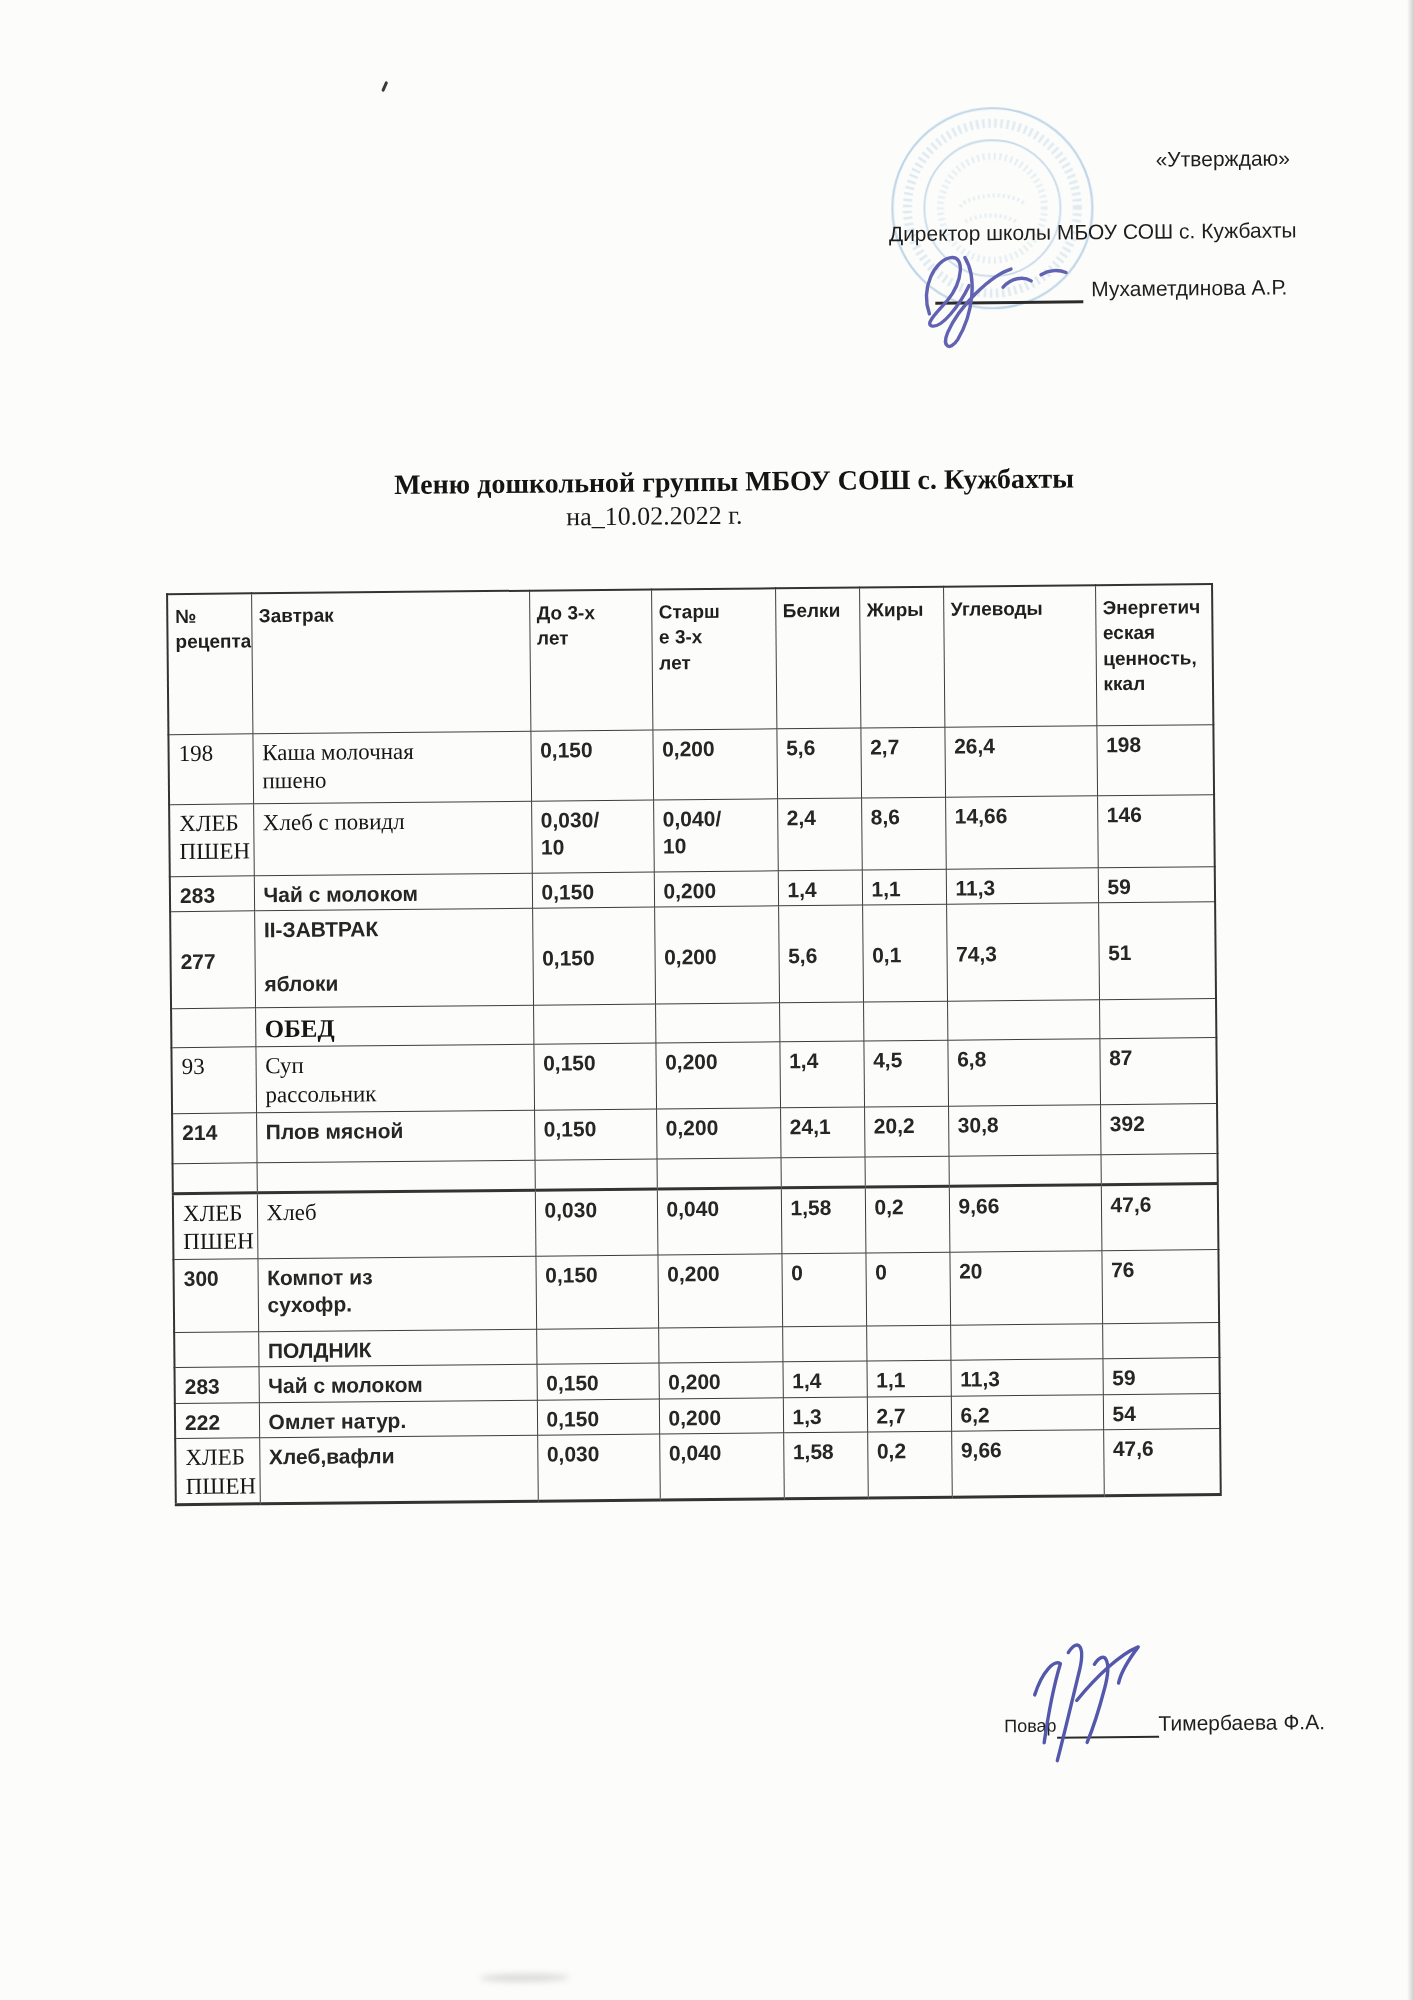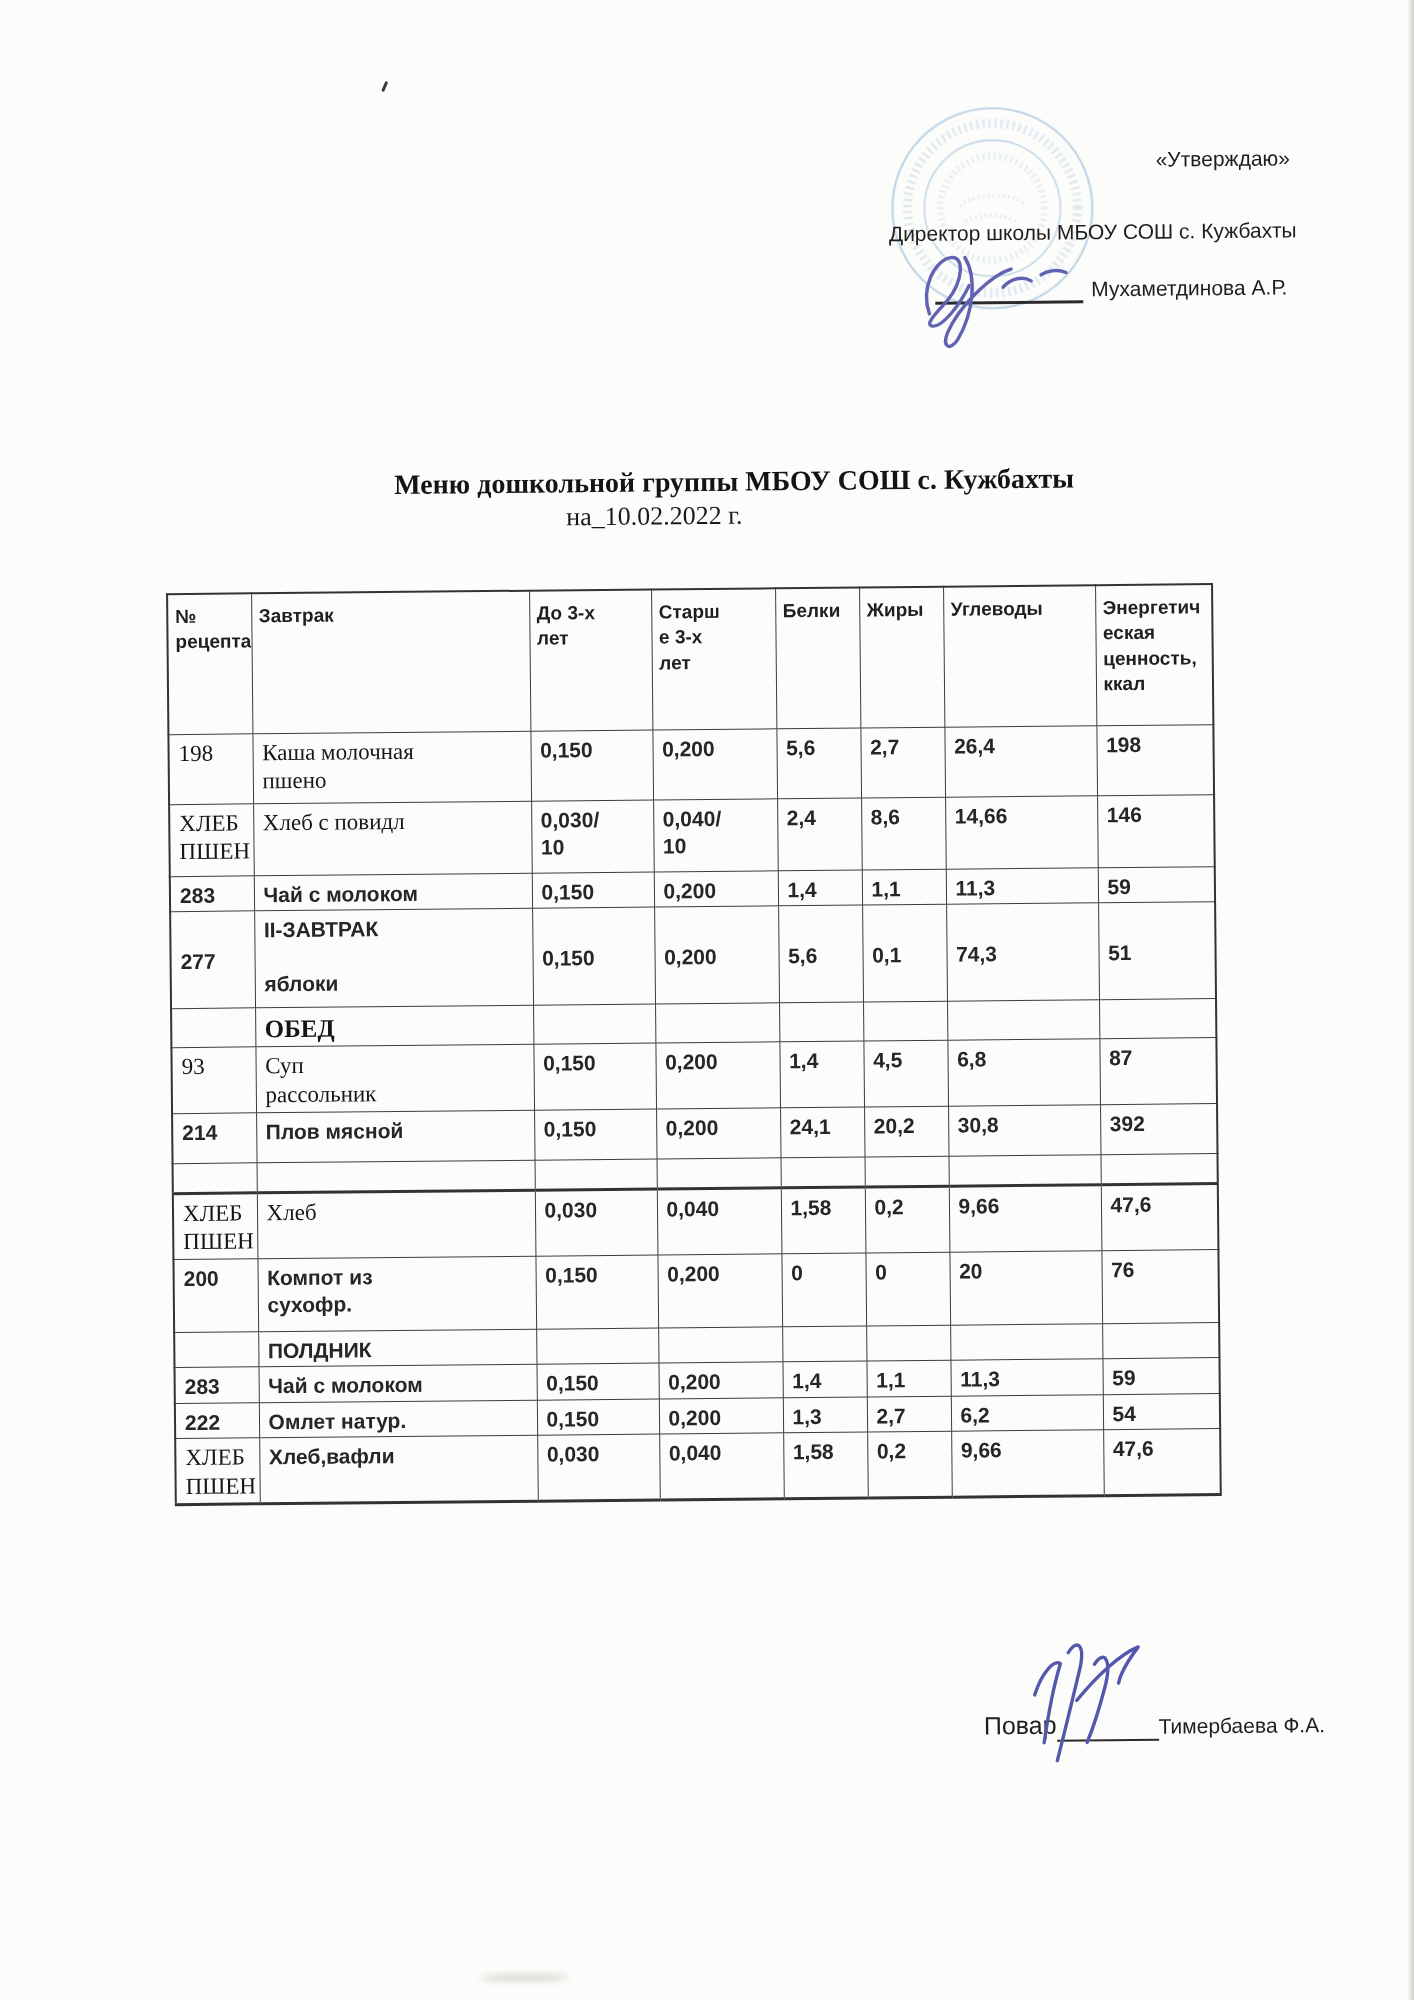--- a/index.html
+++ b/index.html
@@ -45,21 +45,21 @@
   table.menu td{font-size:21px;font-weight:600;line-height:1.3;color:#262626;}
   table.menu td.serif{font-family:"Liberation Serif",serif;font-size:23px;font-weight:400;color:#161616;line-height:1.25;}
   table.menu td.bold{font-weight:700;}
   table.menu td.big{font-size:25px;}
   table.menu td.vmid{vertical-align:middle;}
   table.menu tr.thick-bottom td{border-bottom:3.5px solid #333;}
   table.menu tr:last-child td{border-bottom:3px solid #333;}
 
   
   .cook-row{position:absolute;top:1714px;right:96px;display:flex;align-items:flex-end;z-index:3;}
-  .cook-label{font-size:25px;color:#1e1e1e;padding-bottom:2px;}
+  .cook-label{font-size:18px;color:#1e1e1e;padding-bottom:2px;}
   .cook-underline{display:inline-block;width:102px;height:26px;border-bottom:2.5px solid #2b2b2b;}
   .cook-name{font-size:21px;color:#1e1e1e;padding-bottom:2px;}
 
   
   .pen-mark{position:absolute;left:392px;top:78px;width:3px;height:11px;background:#3a3a3a;
     border-radius:2px;transform:rotate(24deg);z-index:2;}
   .smudge{position:absolute;left:470px;top:1972px;width:90px;height:8px;background:#b9b9b2;
     border-radius:50%;filter:blur(3px);opacity:.5;}
 </style>
 </head>
@@ -220,21 +220,21 @@
 ПШЕН</td>
           <td class="serif">Хлеб</td>
           <td class="">0,030</td>
           <td class="">0,040</td>
           <td class="">1,58</td>
           <td class="">0,2</td>
           <td class="">9,66</td>
           <td class="">47,6</td>
         </tr>
         <tr style="height: 73px;">
-          <td class="">200</td>
+          <td class="">300</td>
           <td class="">Компот из
 сухофр.</td>
           <td class="">0,150</td>
           <td class="">0,200</td>
           <td class="">0</td>
           <td class="">0</td>
           <td class="">20</td>
           <td class="">76</td>
         </tr>
         <tr style="height: 32px;">

